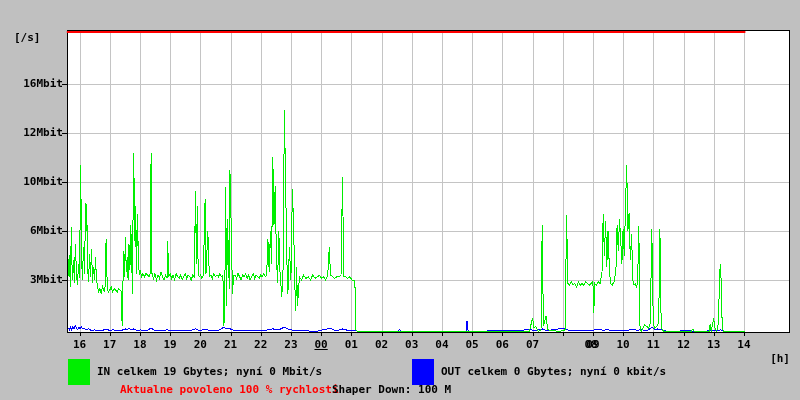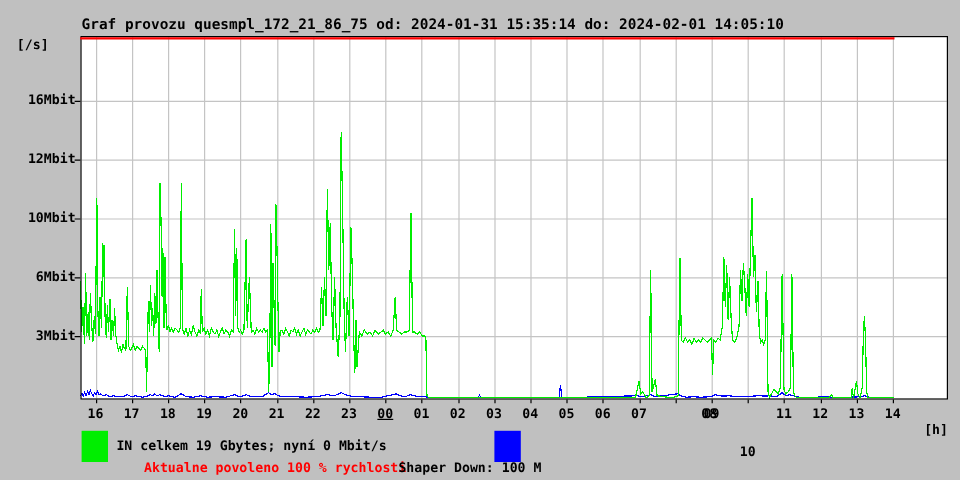--- a/index.html
+++ b/index.html
@@ -19,21 +19,20 @@
   #chart{position:absolute;left:62px;top:30px;}
   .swatch{position:absolute;width:22px;height:26px;}
   .legend-text{position:absolute;height:14px;line-height:14px;}
   .footer-text{position:absolute;top:383px;height:14px;line-height:14px;}
 </style>
 </head>
 <body>
 
 <div class="stage">
 
-  <div class="title">Graf provozu quesmpl_172_21_86_75 od: 2024-01-31 15:35:14 do: 2024-02-01 14:05:10</div>
 
   <div class="small yunit">[/s]</div>
 
   <div class="ylabels">
       <div class="ylabel small" style="top: 243px;">3Mbit</div>
       <div class="ylabel small" style="top: 194px;">6Mbit</div>
       <div class="ylabel small" style="top: 145px;">10Mbit</div>
       <div class="ylabel small" style="top: 96px;">12Mbit</div>
       <div class="ylabel small" style="top: 47px;">16Mbit</div>
     </div>
@@ -114,30 +113,31 @@
       <div class="xlabel small" style="left: 244.1px; text-decoration: underline;">00</div>
       <div class="xlabel small" style="left: 274.3px;">01</div>
       <div class="xlabel small" style="left: 304.5px;">02</div>
       <div class="xlabel small" style="left: 334.7px;">03</div>
       <div class="xlabel small" style="left: 364.9px;">04</div>
       <div class="xlabel small" style="left: 395.1px;">05</div>
       <div class="xlabel small" style="left: 425.3px;">06</div>
       <div class="xlabel small" style="left: 455.5px;">07</div>
       <div class="xlabel small" style="left: 514px; text-align: center;">08</div>
       <div class="xlabel small" style="left: 515.9px;">09</div>
-      <div class="xlabel small" style="left: 546.1px; margin-top: 32px;">10</div>
+      <div class="xlabel small" style="left: 546.1px;">10</div>
       <div class="xlabel small" style="left: 576.3px;">11</div>
       <div class="xlabel small" style="left: 606.5px;">12</div>
       <div class="xlabel small" style="left: 636.7px;">13</div>
       <div class="xlabel small" style="left: 666.9px;">14</div>
     </div>
 
   <div class="small hunit">[h]</div>
 
   <div class="swatch" style="left: 68px; top: 359px; background: rgb(0, 238, 0);"></div>
   <div class="small legend-text" style="left:97px;top:365px;">IN celkem 19 Gbytes; nyní 0 Mbit/s</div>
 
   <div class="swatch" style="left: 412px; top: 359px; background: rgb(0, 0, 255);"></div>
+  <div class="small legend-text" style="left:441px;top:365px;">OUT celkem 0 Gbytes; nyní 0 kbit/s</div>
 
   <div class="small footer-text" style="left: 120px; color: rgb(255, 0, 0);">Aktualne povoleno 100 % rychlosti</div>
   <div class="small footer-text" style="left:332px;">Shaper Down: 100 M</div>
 
 </div>
 
 </body></html>

